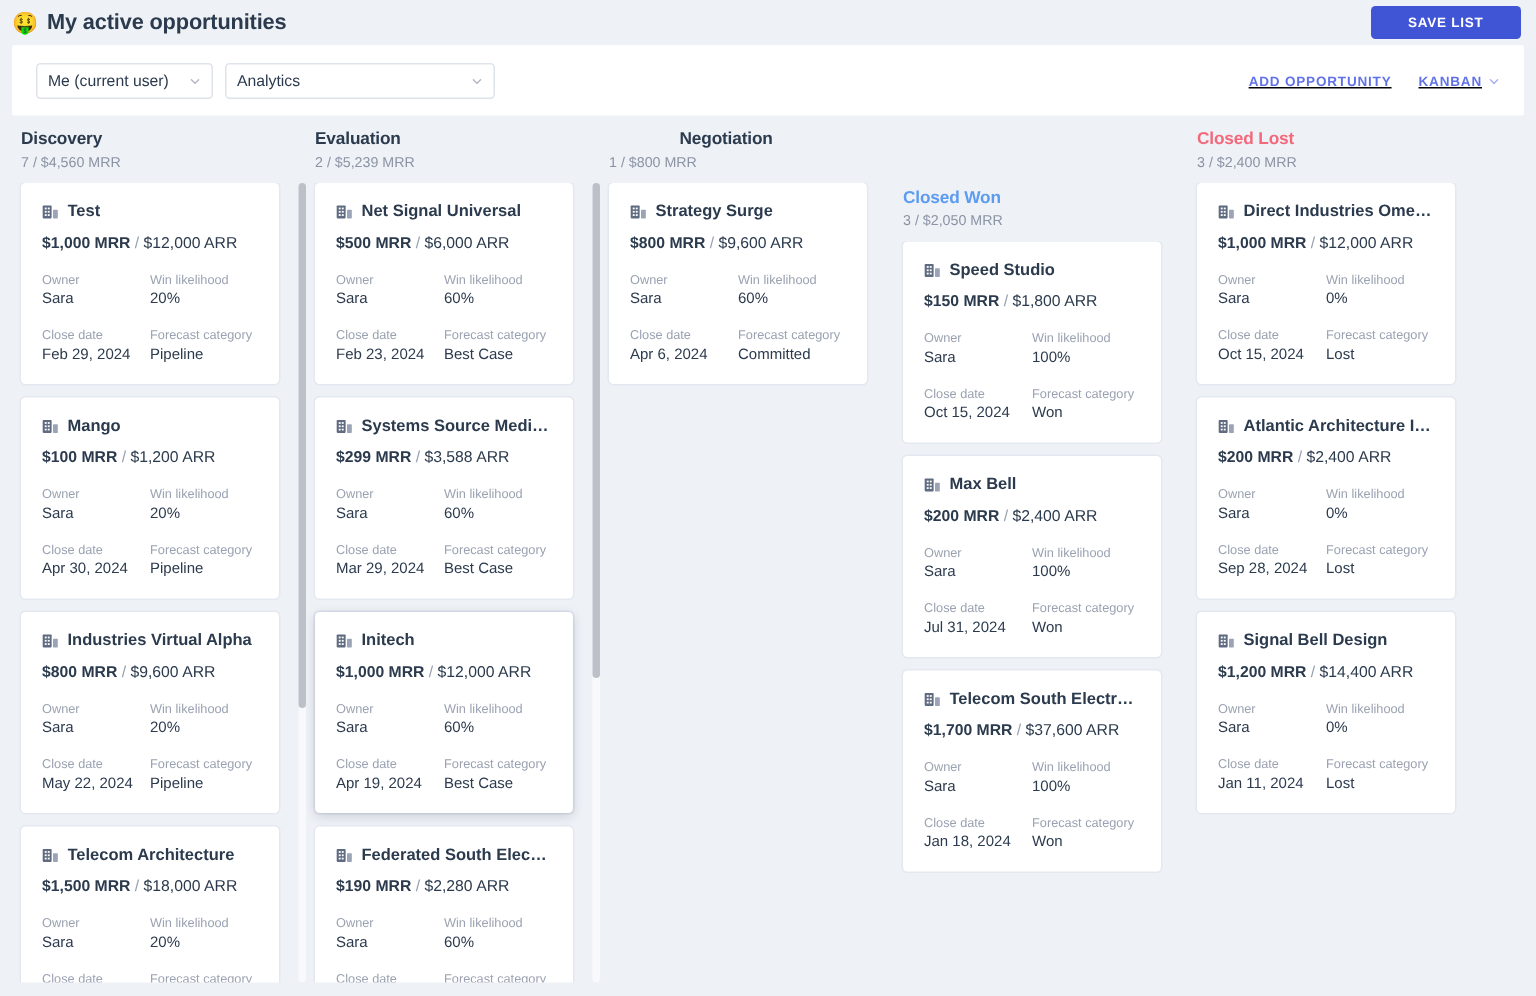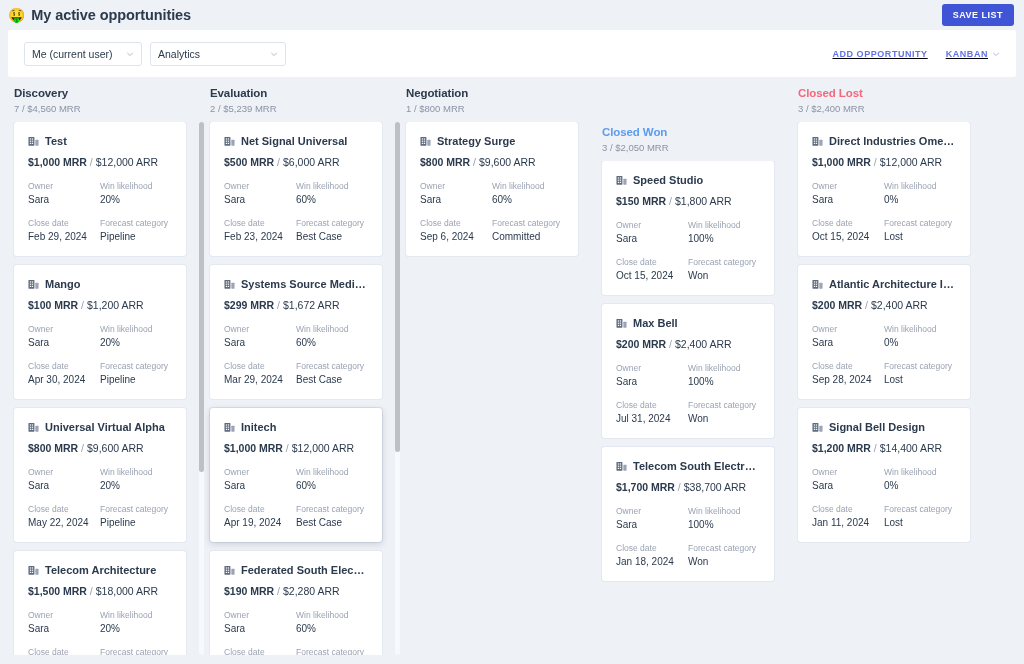--- a/index.html
+++ b/index.html
@@ -35,21 +35,21 @@
     position: absolute;
     right: 10px;
     top: 4px;
     background: #4054d6;
     color: #fff;
     border: none;
     border-radius: 3px;
     font-size: 9px;
     font-weight: bold;
     letter-spacing: 0.5px;
-    padding: 6px 11px;
+    padding: 6px 25px;
     cursor: pointer;
     font-family: "Liberation Sans", sans-serif;
   }
 
   
   .filterbar {
     background: #ffffff;
     margin: 0 8px;
     height: 47px;
     display: flex;
@@ -66,21 +66,21 @@
     background: #fff;
     display: flex;
     align-items: center;
     padding: 0 7px;
     margin-right: 8px;
     font-size: 10.5px;
     color: #2b3a4d;
     cursor: pointer;
     position: relative;
   }
-  .select.wide { width: 136px; }
+  .select.wide { width: 180px; }
   .select.placeholder { color: #a8b0be; }
   .select .sel-label { flex: 1; white-space: nowrap; overflow: hidden; }
   .caret {
     width: 8px; height: 8px;
     flex: 0 0 auto;
     opacity: 0.55;
   }
   .caret svg { display: block; }
 
   .filter-actions {
@@ -340,21 +340,21 @@
               <svg class="company-icon" viewBox="0 0 12 12">
                 <rect x="0.5" y="1" width="6.5" height="9.5" rx="0.6" fill="#5f6b80"></rect>
                 <rect x="2" y="2.6" width="1.4" height="1.3" fill="#ffffff"></rect>
                 <rect x="4.2" y="2.6" width="1.4" height="1.3" fill="#ffffff"></rect>
                 <rect x="2" y="5" width="1.4" height="1.3" fill="#ffffff"></rect>
                 <rect x="4.2" y="5" width="1.4" height="1.3" fill="#ffffff"></rect>
                 <rect x="2" y="7.4" width="1.4" height="1.3" fill="#ffffff"></rect>
                 <rect x="4.2" y="7.4" width="1.4" height="1.3" fill="#ffffff"></rect>
                 <rect x="8" y="4.2" width="3.5" height="6.3" rx="0.5" fill="#9aa4b6"></rect>
               </svg>
-              <span class="tname">Universal Virtual Alpha</span>
+              <span class="tname">Industries Virtual Alpha</span>
             </div>
             <div class="card-amount"><b>$800 MRR</b><span class="slash"> / </span><span>$9,600 ARR</span></div>
             <div class="field-row">
               <div class="field">
                 <div class="field-label">Owner</div>
                 <div class="field-value">Sara</div>
               </div>
               <div class="field">
                 <div class="field-label">Win likelihood</div>
                 <div class="field-value">20%</div>
@@ -461,21 +461,21 @@
                 <rect x="2" y="2.6" width="1.4" height="1.3" fill="#ffffff"></rect>
                 <rect x="4.2" y="2.6" width="1.4" height="1.3" fill="#ffffff"></rect>
                 <rect x="2" y="5" width="1.4" height="1.3" fill="#ffffff"></rect>
                 <rect x="4.2" y="5" width="1.4" height="1.3" fill="#ffffff"></rect>
                 <rect x="2" y="7.4" width="1.4" height="1.3" fill="#ffffff"></rect>
                 <rect x="4.2" y="7.4" width="1.4" height="1.3" fill="#ffffff"></rect>
                 <rect x="8" y="4.2" width="3.5" height="6.3" rx="0.5" fill="#9aa4b6"></rect>
               </svg>
               <span class="tname">Systems Source Medicine</span>
             </div>
-            <div class="card-amount"><b>$299 MRR</b><span class="slash"> / </span><span>$1,672 ARR</span></div>
+            <div class="card-amount"><b>$299 MRR</b><span class="slash"> / </span><span>$3,588 ARR</span></div>
             <div class="field-row">
               <div class="field">
                 <div class="field-label">Owner</div>
                 <div class="field-value">Sara</div>
               </div>
               <div class="field">
                 <div class="field-label">Win likelihood</div>
                 <div class="field-value">60%</div>
               </div>
             </div>
@@ -561,21 +561,21 @@
             </div>
           </div>
         </div>
         <div class="scrollbar" style="height: 100%;">
           <div class="scroll-thumb" style="top: 0px; height: 330px;"></div>
         </div>
       </div>
     </div>
     <div class="column">
       <div class="col-head">
-        <div class="col-title" style="color: rgb(43, 58, 77);">Negotiation</div>
+        <div class="col-title" style="color: rgb(43, 58, 77); margin-left: 47px;">Negotiation</div>
         <div class="col-sub">1 / $800 MRR</div>
       </div>
       <div class="col-cards">
         <div class="cards-inner">
           <div class="card">
             <div class="card-title">
               <svg class="company-icon" viewBox="0 0 12 12">
                 <rect x="0.5" y="1" width="6.5" height="9.5" rx="0.6" fill="#5f6b80"></rect>
                 <rect x="2" y="2.6" width="1.4" height="1.3" fill="#ffffff"></rect>
                 <rect x="4.2" y="2.6" width="1.4" height="1.3" fill="#ffffff"></rect>
@@ -594,21 +594,21 @@
                 <div class="field-value">Sara</div>
               </div>
               <div class="field">
                 <div class="field-label">Win likelihood</div>
                 <div class="field-value">60%</div>
               </div>
             </div>
             <div class="field-row">
               <div class="field">
                 <div class="field-label">Close date</div>
-                <div class="field-value">Sep 6, 2024</div>
+                <div class="field-value">Apr 6, 2024</div>
               </div>
               <div class="field">
                 <div class="field-label">Forecast category</div>
                 <div class="field-value">Committed</div>
               </div>
             </div>
           </div>
         </div>
       </div>
     </div>
@@ -698,21 +698,21 @@
                 <rect x="2" y="2.6" width="1.4" height="1.3" fill="#ffffff"></rect>
                 <rect x="4.2" y="2.6" width="1.4" height="1.3" fill="#ffffff"></rect>
                 <rect x="2" y="5" width="1.4" height="1.3" fill="#ffffff"></rect>
                 <rect x="4.2" y="5" width="1.4" height="1.3" fill="#ffffff"></rect>
                 <rect x="2" y="7.4" width="1.4" height="1.3" fill="#ffffff"></rect>
                 <rect x="4.2" y="7.4" width="1.4" height="1.3" fill="#ffffff"></rect>
                 <rect x="8" y="4.2" width="3.5" height="6.3" rx="0.5" fill="#9aa4b6"></rect>
               </svg>
               <span class="tname">Telecom South Electronics</span>
             </div>
-            <div class="card-amount"><b>$1,700 MRR</b><span class="slash"> / </span><span>$38,700 ARR</span></div>
+            <div class="card-amount"><b>$1,700 MRR</b><span class="slash"> / </span><span>$37,600 ARR</span></div>
             <div class="field-row">
               <div class="field">
                 <div class="field-label">Owner</div>
                 <div class="field-value">Sara</div>
               </div>
               <div class="field">
                 <div class="field-label">Win likelihood</div>
                 <div class="field-value">100%</div>
               </div>
             </div>

